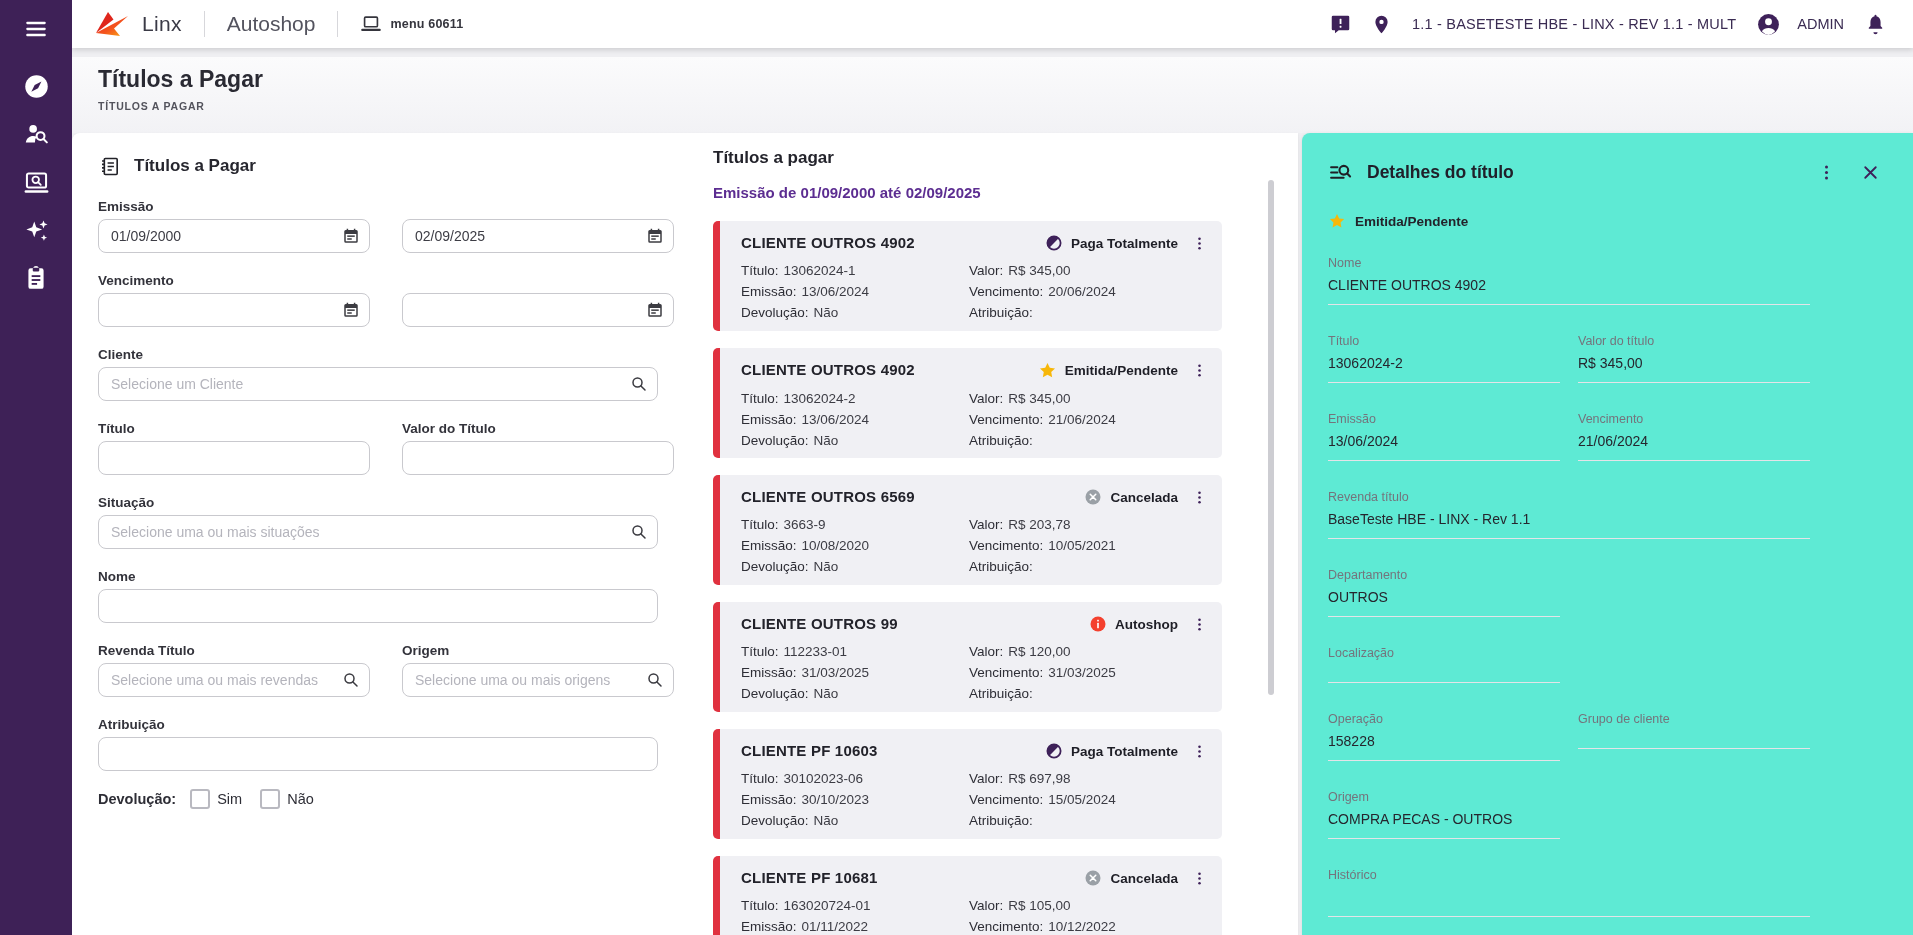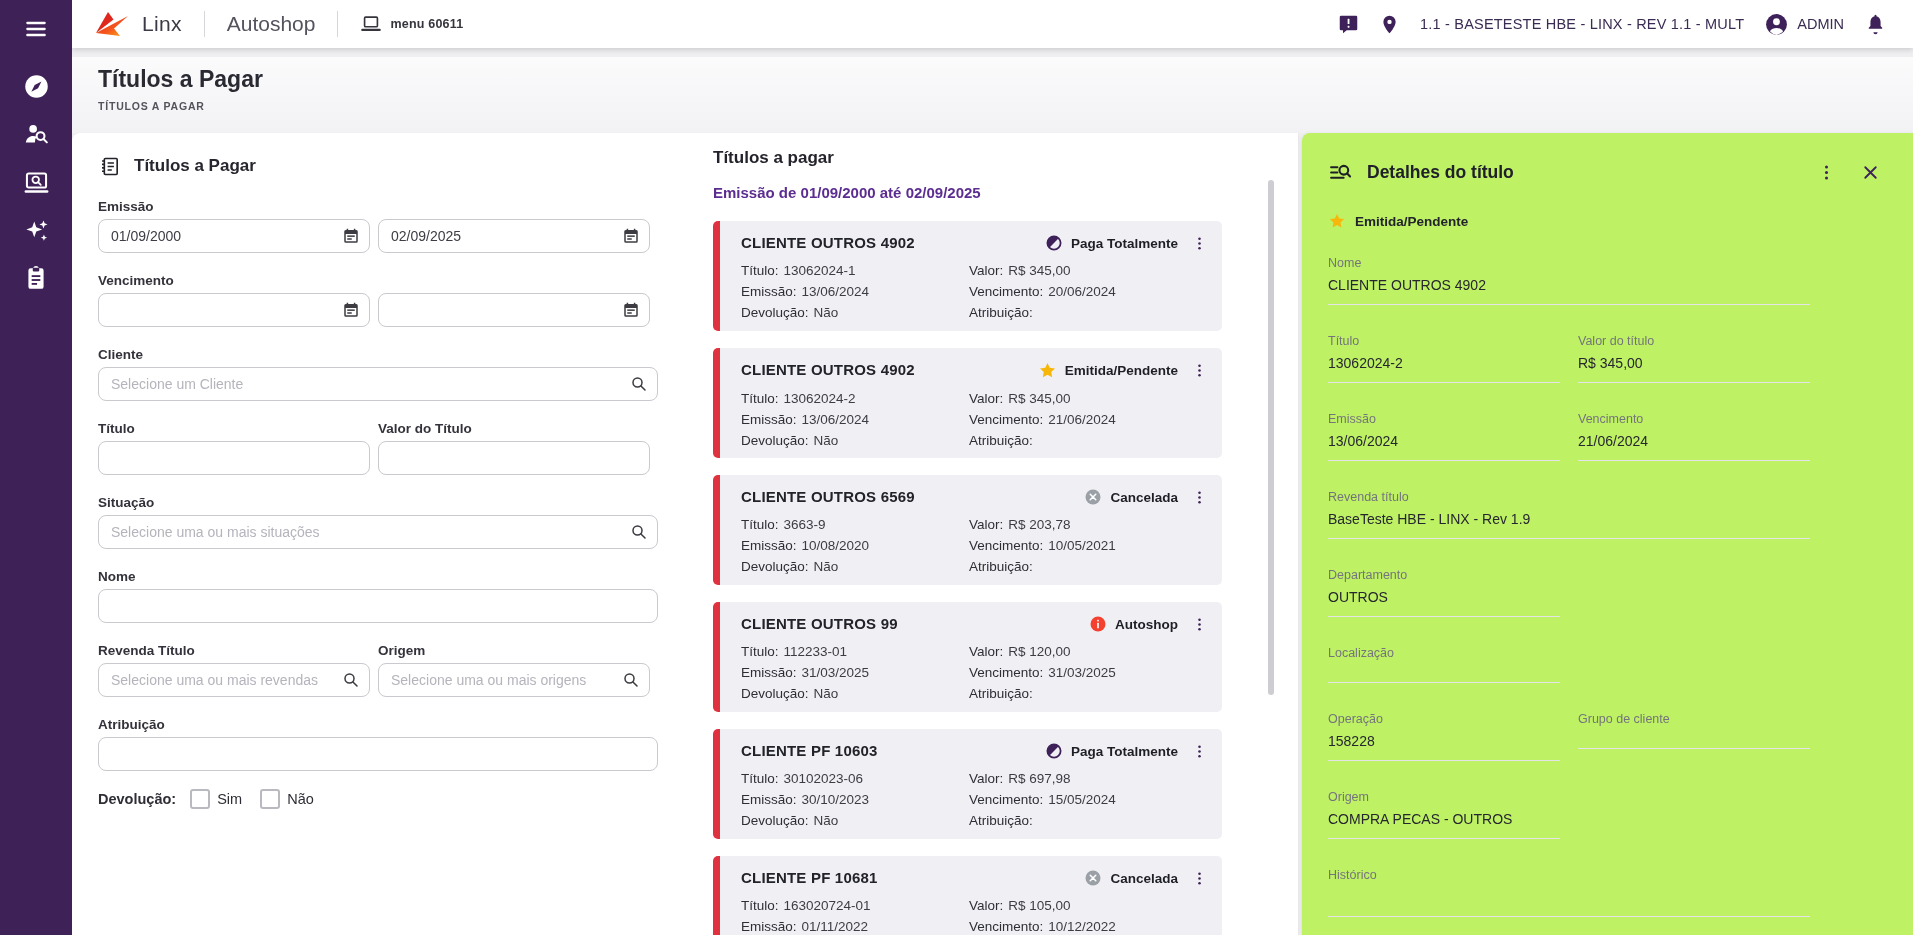--- a/index.html
+++ b/index.html
@@ -16,38 +16,38 @@
   .topbar{position:absolute;left:72px;top:0;width:1841px;height:48px;background:#fff;z-index:20;
           box-shadow:0 2px 5px rgba(0,0,0,.14);display:flex;align-items:center;padding:0 26px 0 22px;box-sizing:border-box}
   .brand{display:flex;align-items:center;gap:12px}
   .brand-name{font-size:21px;color:#3a3a46;letter-spacing:.3px}
   .brand-app{font-size:21px;color:#53535e;font-weight:300}
   .vdiv{width:1px;height:26px;background:#d7d7db;margin:0 10px}
   .menu-chip{display:flex;align-items:center;gap:8px;color:#35353d}
   .menu-chip span{font-size:12.5px;font-weight:700;letter-spacing:.2px}
   .top-right{margin-left:auto;display:flex;align-items:center;gap:20px;color:#3e2159}
   .env-text{font-size:14.5px;color:#3a2b52;font-weight:500;letter-spacing:.2px}
-  .admin{display:flex;align-items:center;gap:8px;font-size:14.5px;color:#3a2b52;font-weight:500}
+  .admin{display:flex;align-items:center;gap:16px;font-size:14.5px;color:#3a2b52;font-weight:500}
   .icon-btn{cursor:pointer;display:flex;align-items:center}
 
   
   .pagehead{position:absolute;left:72px;top:57px;width:1841px;height:76px;box-sizing:border-box;
             background:linear-gradient(180deg,#fbfbfc 0%,#f2f2f5 100%);padding:9px 0 0 26px}
   .page-title{font-size:23px;font-weight:700;color:#2a2a33}
   .page-bc{font-size:10.5px;font-weight:700;letter-spacing:.8px;color:#53535c;margin-top:7px}
 
   
   .main-panel{position:absolute;left:72px;top:133px;width:1226px;height:802px;background:#fff;
               border-radius:8px 0 0 0;overflow:hidden;box-shadow:0 1px 3px rgba(0,0,0,.08)}
 
   
   .filters{position:absolute;left:26px;top:20px;width:560px}
   .panel-title{display:flex;align-items:center;gap:13px;font-size:17px;font-weight:700;color:#26262e;height:26px}
   .f-label{font-size:13.5px;font-weight:700;color:#33333b;margin:20px 0 5px}
-  .row2{display:grid;grid-template-columns:272px 272px;column-gap:8px}
+  .row2{display:grid;grid-template-columns:272px 272px;column-gap:32px}
   .inp{position:relative;height:34px;border:1px solid #c9c9ce;border-radius:8px;background:#fff;box-sizing:border-box}
   .inp input{border:none;outline:none;width:100%;height:100%;font-family:"Liberation Sans",sans-serif;font-size:14px;
              color:#3d3d45;background:transparent;padding:0 32px 0 12px;box-sizing:border-box;border-radius:8px}
   .inp.noicon input{padding-right:12px}
   .inp input::placeholder{color:#b4b4bc}
   .icon-r{position:absolute;right:9px;top:50%;transform:translateY(-50%);color:#3c3c42;pointer-events:none}
   .dev-row{display:flex;align-items:center;margin-top:18px;color:#2e2e36}
   .dev-label{font-weight:700;font-size:14.5px;margin-right:14px}
   .chk{width:16px;height:16px;border:2px solid #b9b9c0;border-radius:3px;background:#fff;cursor:pointer}
   .chk-lab{font-size:14.5px;margin:0 18px 0 7px}
@@ -62,21 +62,21 @@
   .card-head{display:flex;justify-content:space-between;align-items:flex-start}
   .card-name{font-size:15px;font-weight:700;color:#22222a;letter-spacing:.2px}
   .status{display:flex;align-items:center;gap:8px}
   .status-label{font-size:13.5px;font-weight:600;color:#1e1e26}
   .dots-btn{margin-left:5px;color:#3e2159;cursor:pointer}
   .card-grid{display:grid;grid-template-columns:228px 1fr;margin-top:8px;font-size:13.5px;color:#3c3c44;line-height:21px}
   .fl b{font-weight:400;color:#2e2e36;margin-right:5px}
   .scroll-thumb{position:absolute;left:1196px;top:47px;width:6px;height:515px;background:#cdcdd2;border-radius:3px;cursor:grab}
 
   
-  .details-panel{position:absolute;left:1302px;top:133px;width:611px;height:802px;background:#bef264;
+  .details-panel{position:absolute;left:1302px;top:133px;width:611px;height:802px;background:#5eead4;
                  border-radius:8px 0 0 0;overflow:hidden;box-shadow:0 1px 4px rgba(0,0,0,.1)}
   .d-head{position:relative;display:flex;align-items:center;margin:24px 26px 0;height:30px}
   .d-title{font-size:17.5px;font-weight:600;color:#20202a;margin-left:14px}
   .d-dots{position:absolute;right:51px;color:#3e2159;cursor:pointer}
   .d-close{position:absolute;right:6px;color:#3e2159;cursor:pointer}
   .d-status{display:flex;align-items:center;gap:9px;margin:25px 26px 0;font-size:13.5px;font-weight:600;color:#23232b}
   .d-body{margin:26px 26px 0;width:482px}
   .d-row{display:grid;grid-template-columns:232px 232px;column-gap:18px;align-items:start;margin-bottom:29px}
   .d-row.full{grid-template-columns:482px}
   .d-field{border-bottom:1px solid #e4e4e8;padding-bottom:10px}
@@ -581,21 +581,21 @@
         </div>
         <div class="d-field">
           <div class="d-label">Vencimento</div>
           <div class="d-value">21/06/2024</div>
         </div>
       </div>
 
       <div class="d-row full">
         <div class="d-field">
           <div class="d-label">Revenda título</div>
-          <div class="d-value">BaseTeste HBE - LINX - Rev 1.9</div>
+          <div class="d-value">BaseTeste HBE - LINX - Rev 1.1</div>
         </div>
       </div>
 
       <div class="d-row">
         <div class="d-field">
           <div class="d-label">Departamento</div>
           <div class="d-value">OUTROS</div>
         </div>
       </div>
 

